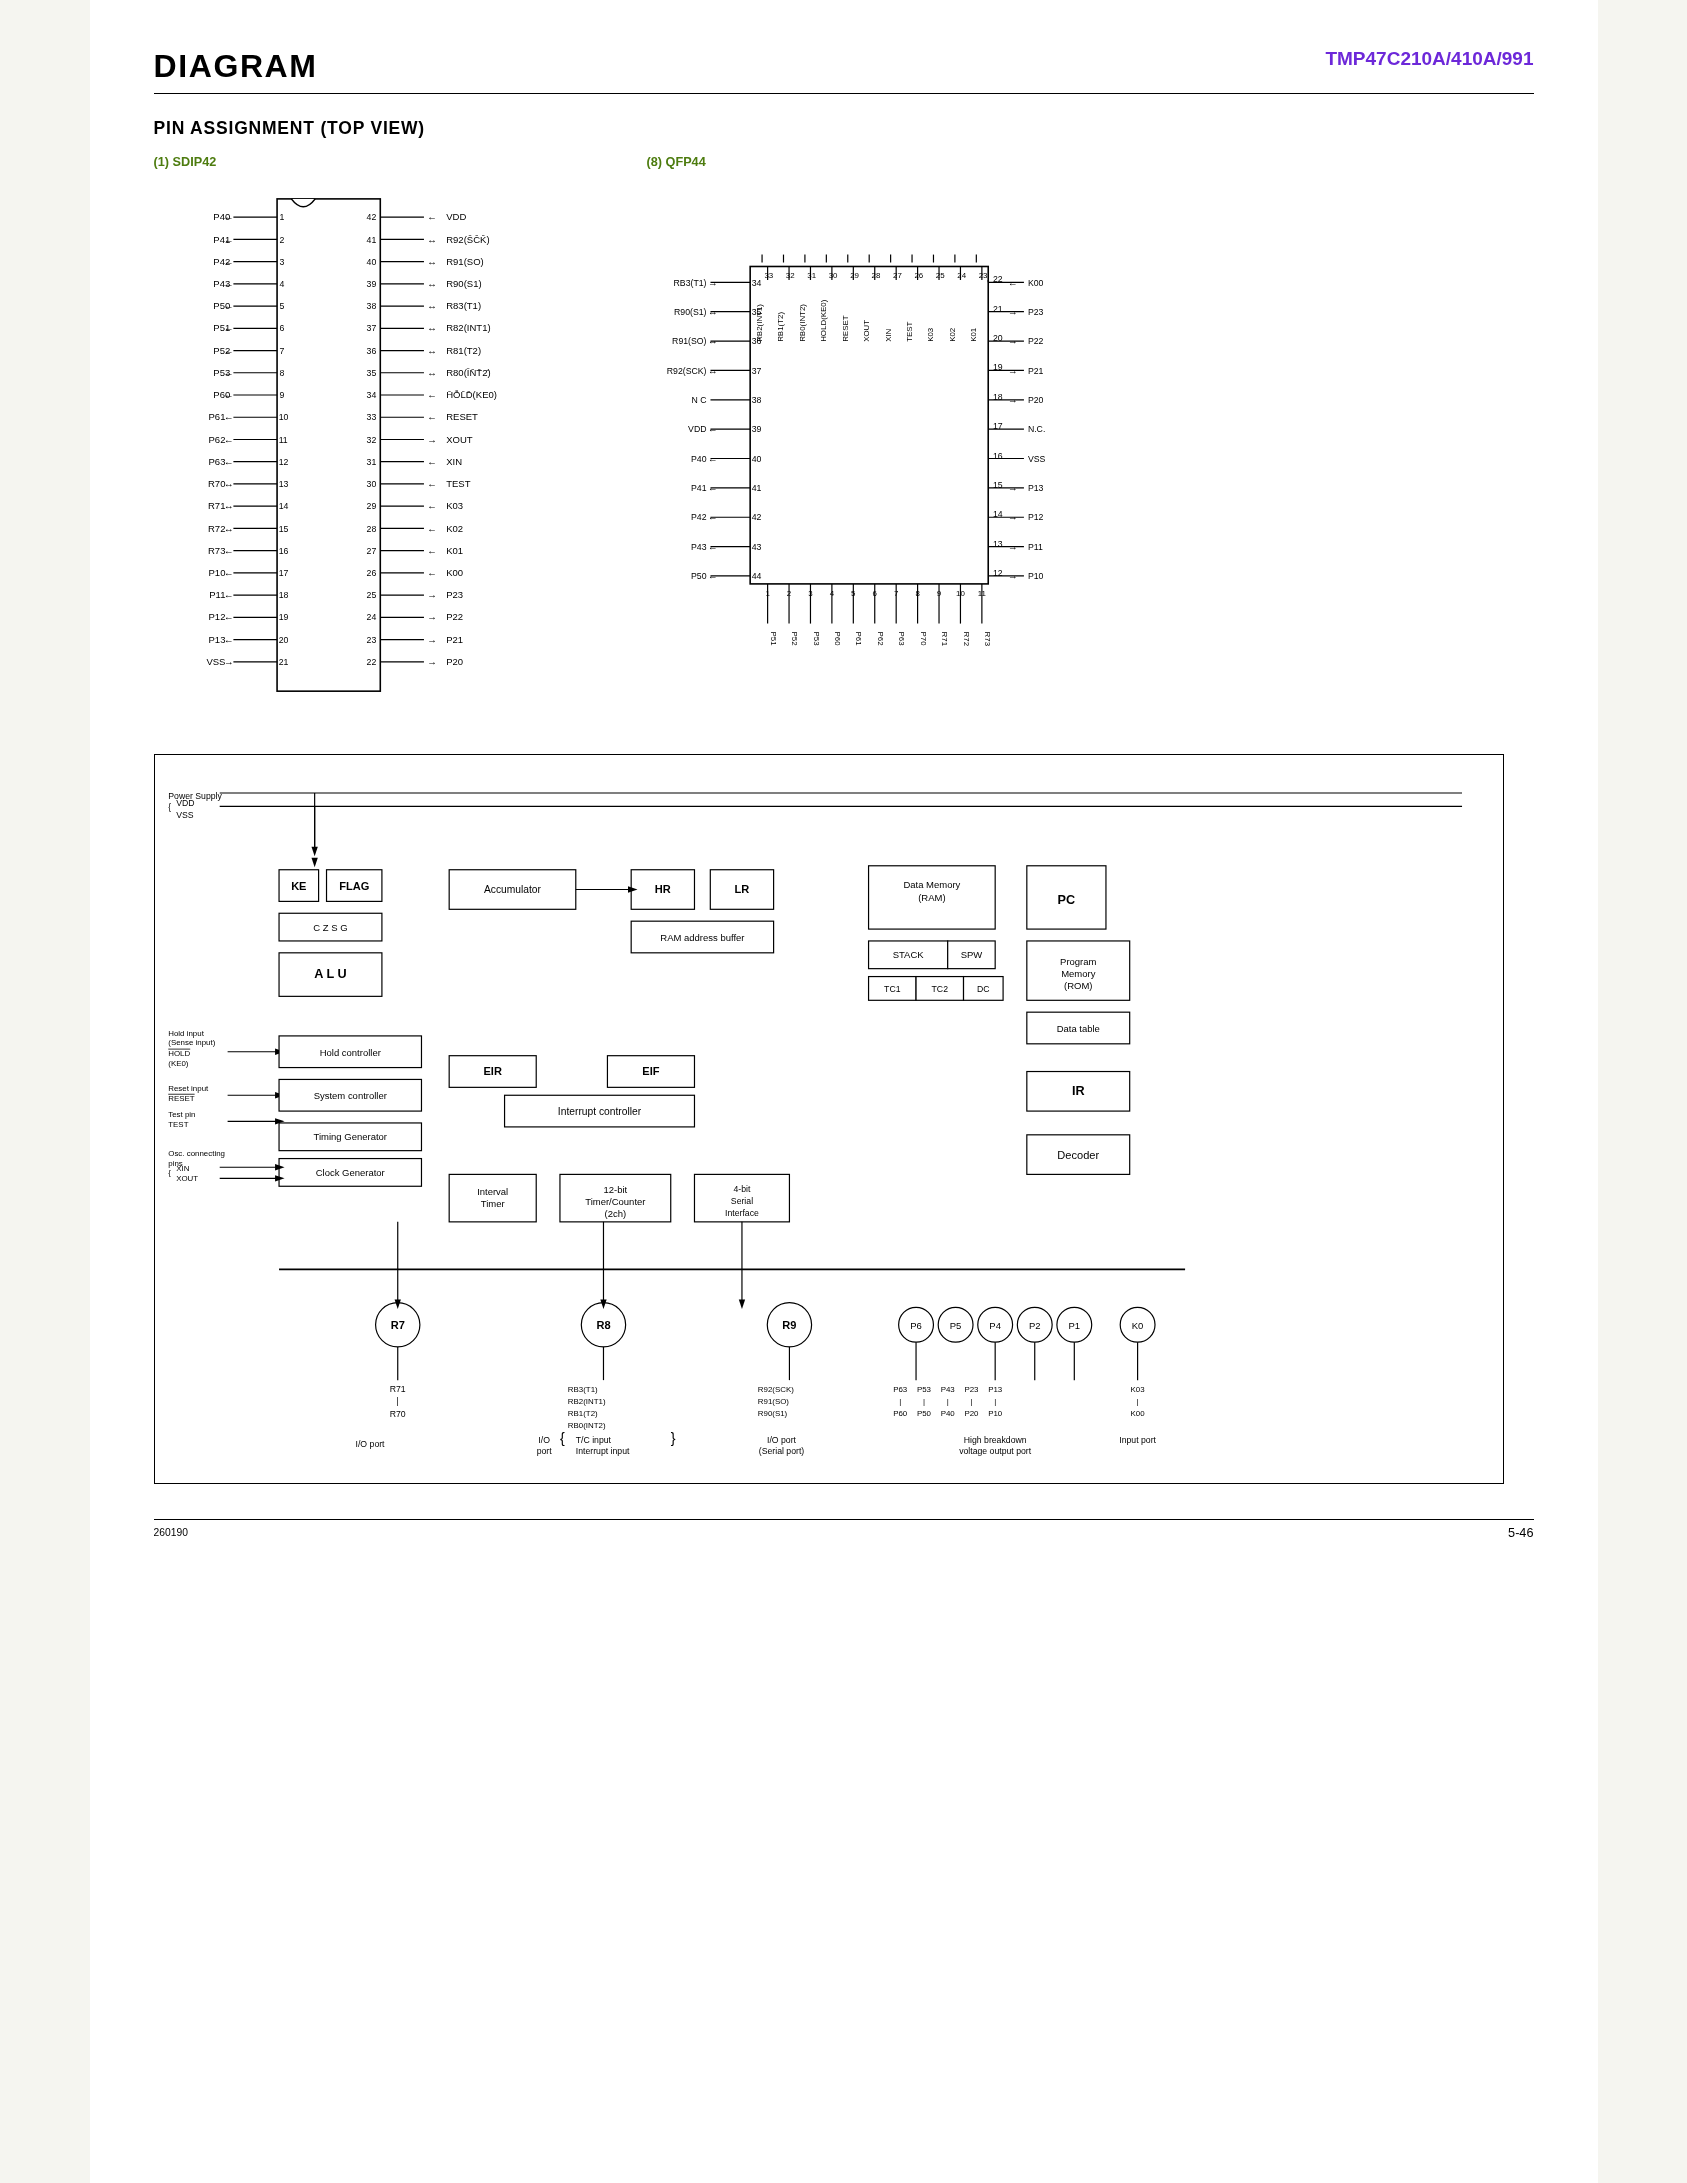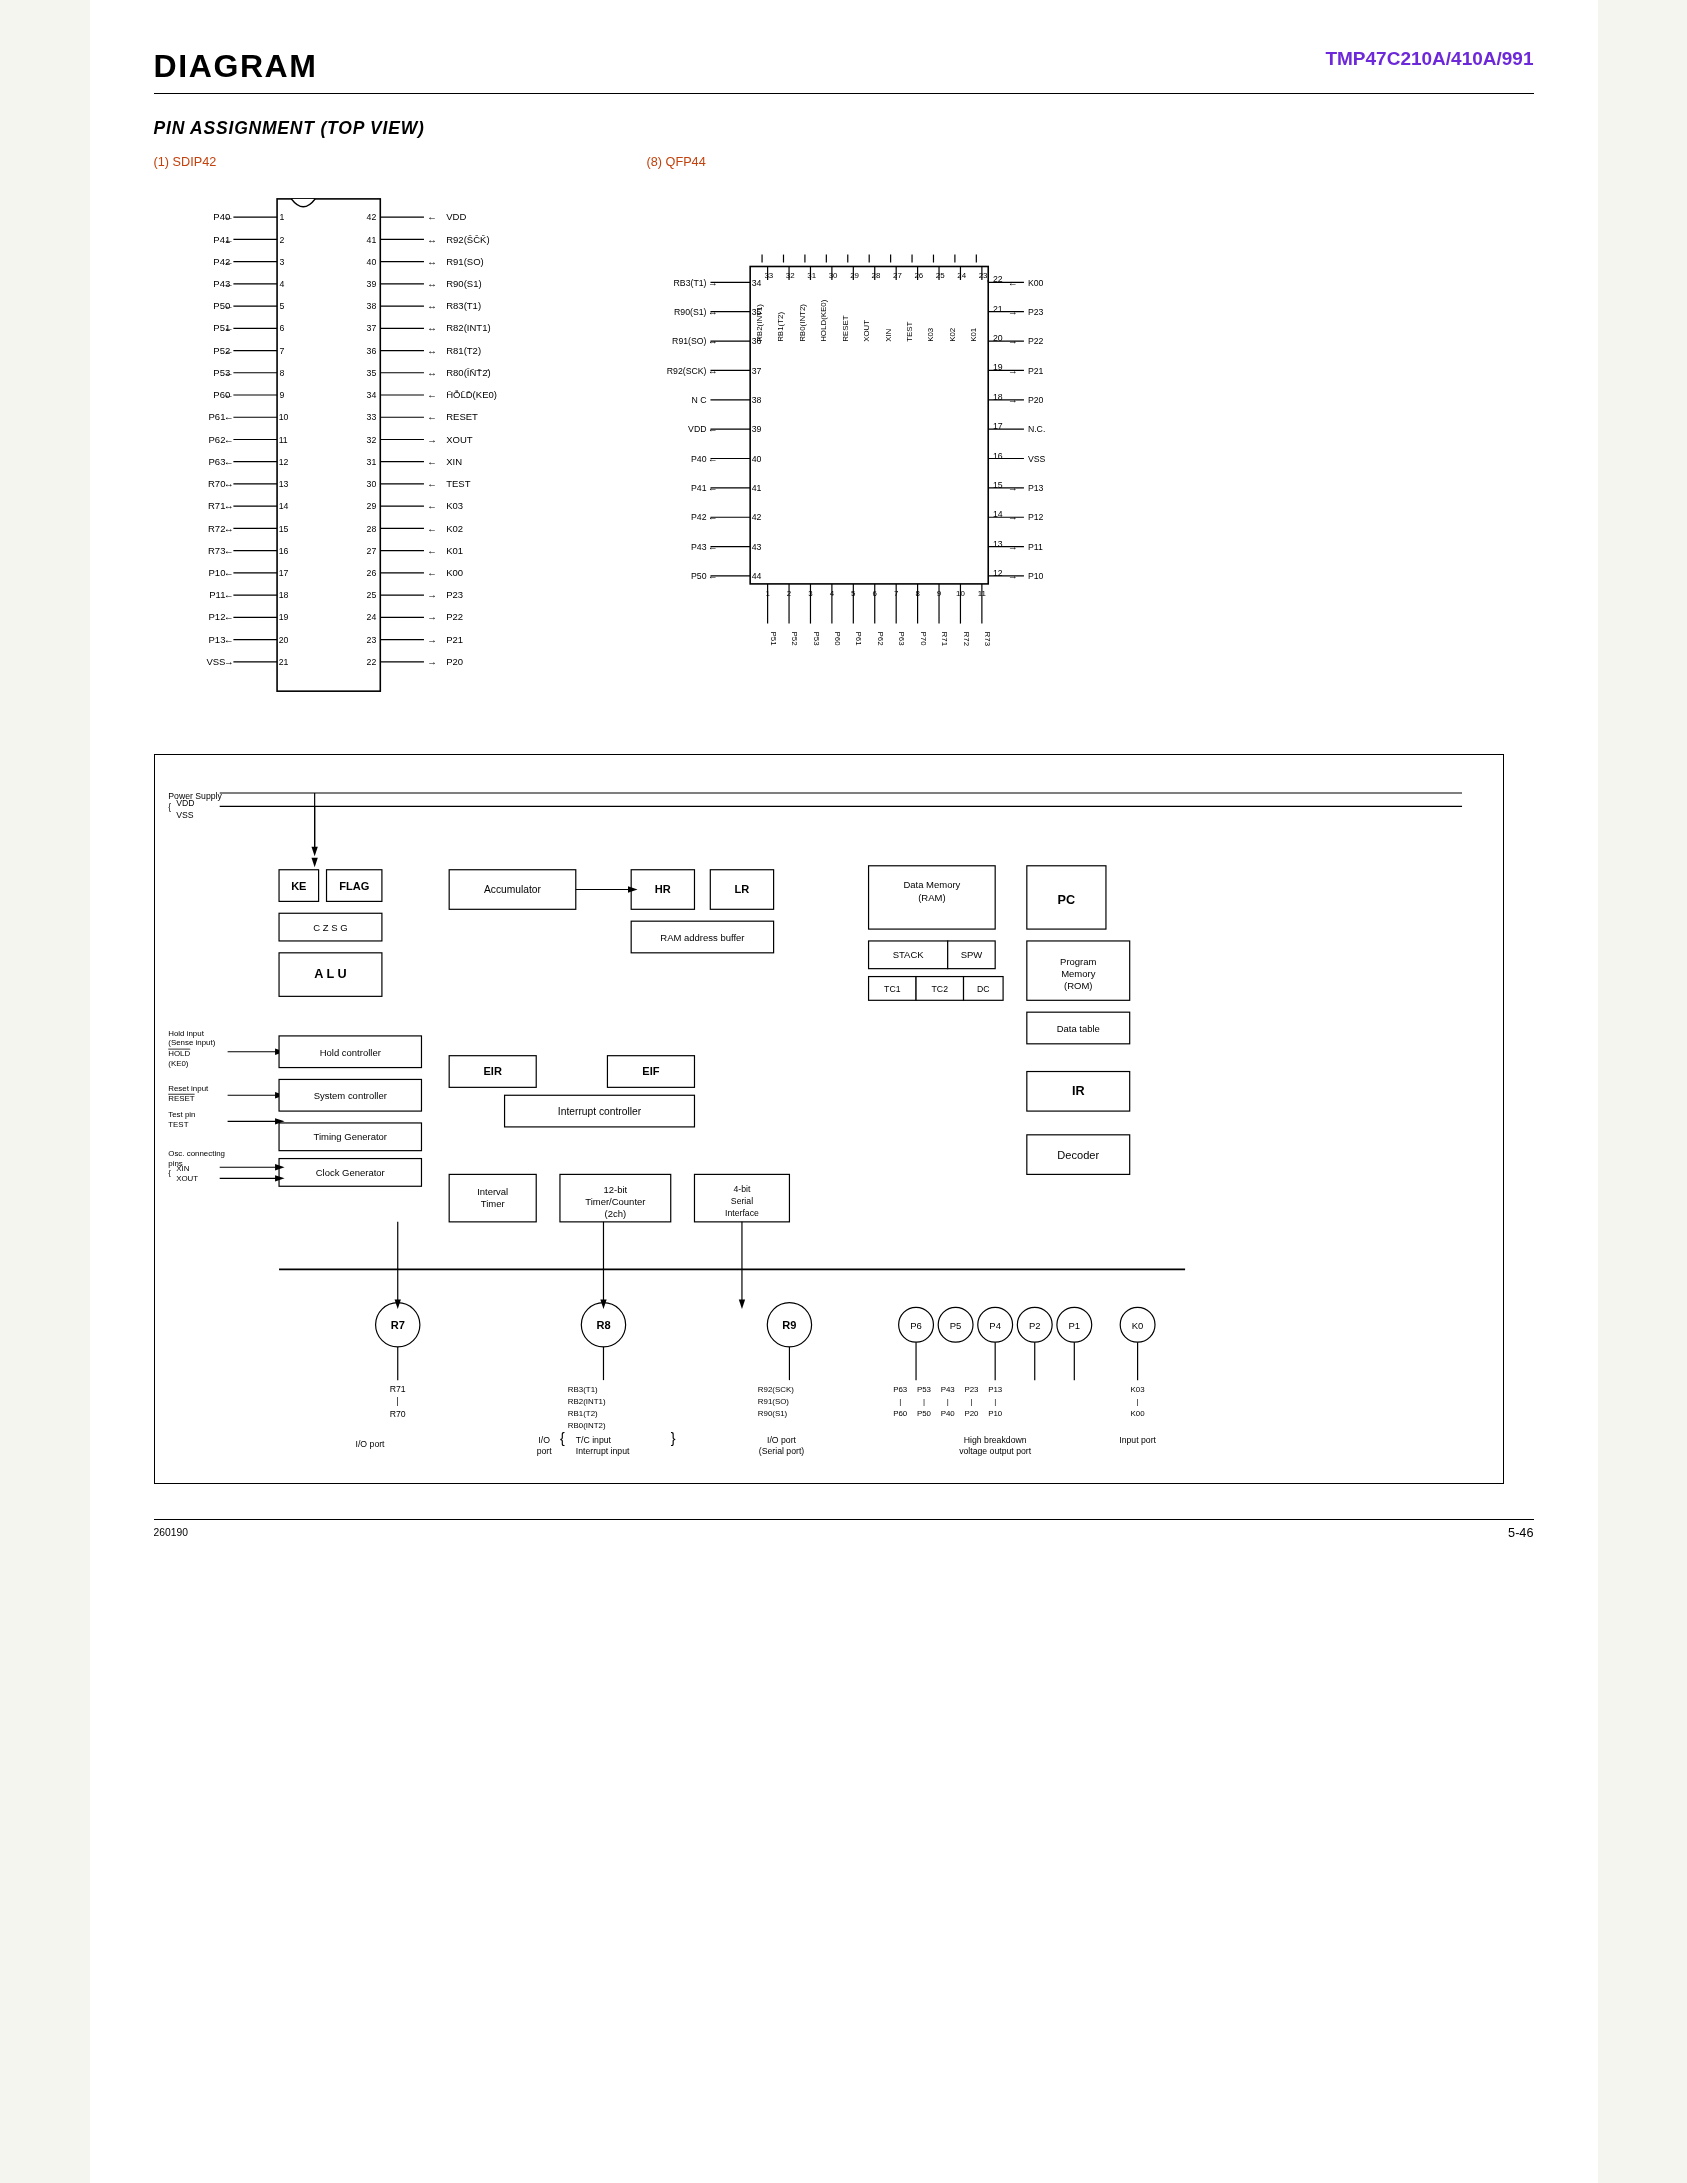--- a/index.html
+++ b/index.html
@@ -39,37 +39,36 @@
       color: #6d28d9;
     }
 
     
     .section-title {
       font-size: 17.5px;
       font-weight: 900;
       letter-spacing: 0.8px;
       margin-bottom: 16px;
       color: #000;
-      font-style: italic;
     }
 
     
     .pin-section {
       margin-bottom: 32px;
     }
     .pin-diagrams {
       display: flex;
       gap: 64px;
       align-items: flex-start;
     }
     .diagram-label {
       font-size: 12.7px;
-      font-weight: normal;
+      font-weight: bold;
       margin-bottom: 9.5px;
-      color: #c2410c;
+      color: #4d7c0f;
     }
 
     
     .block-section {
       margin-top: 8px;
     }
 
     
     .footer {
       margin-top: 32px;

